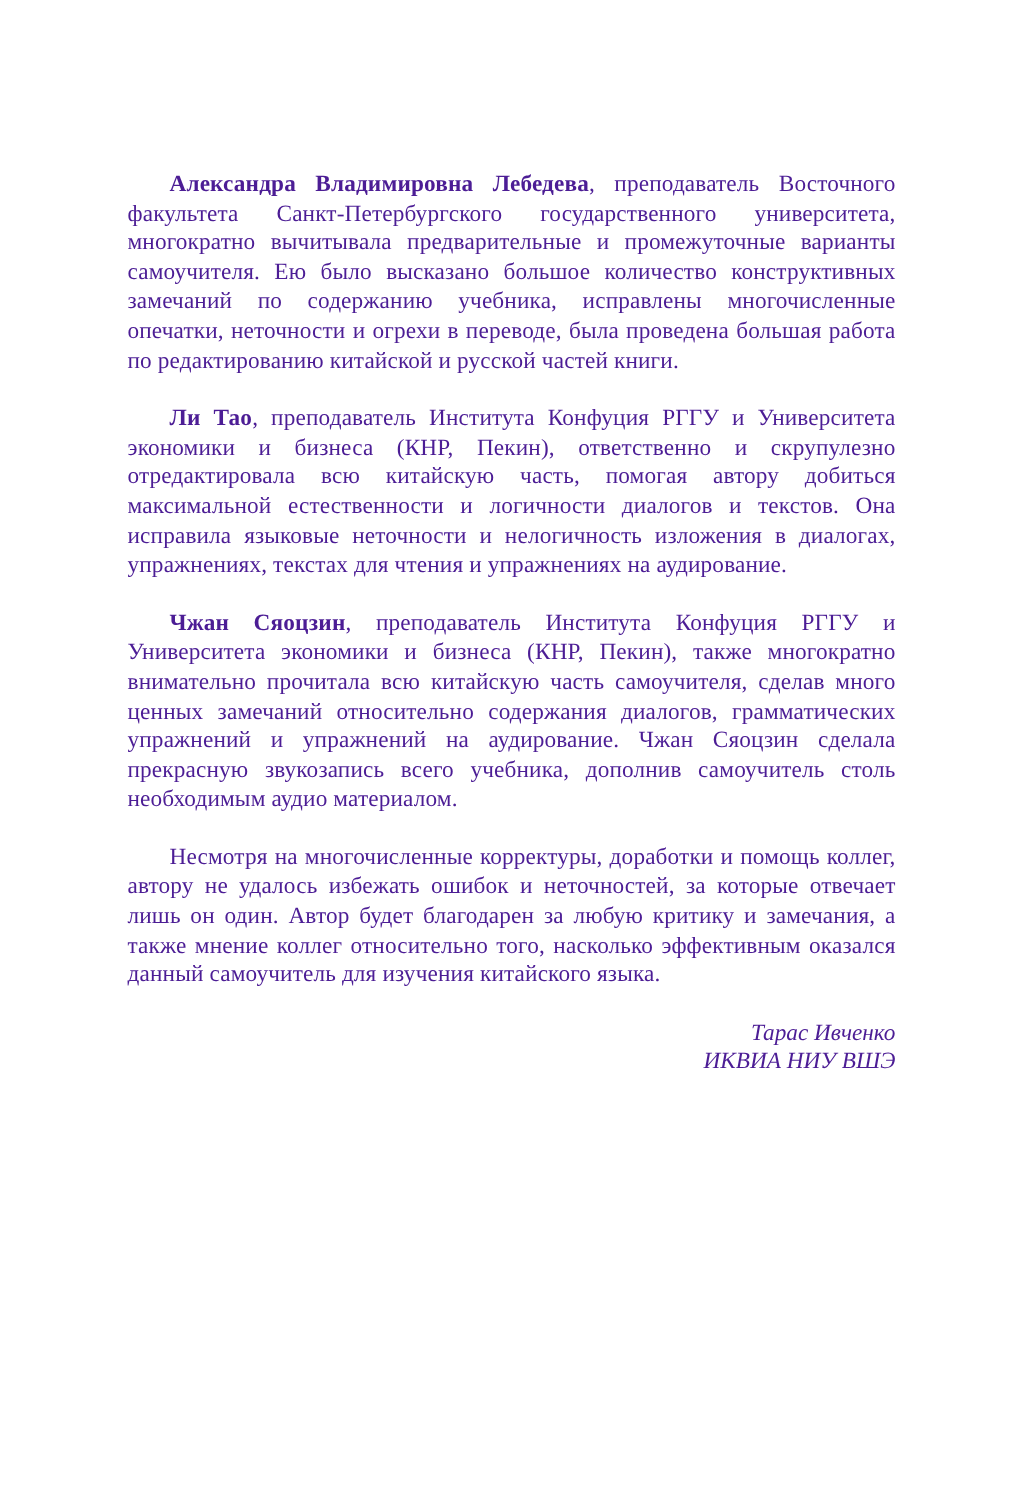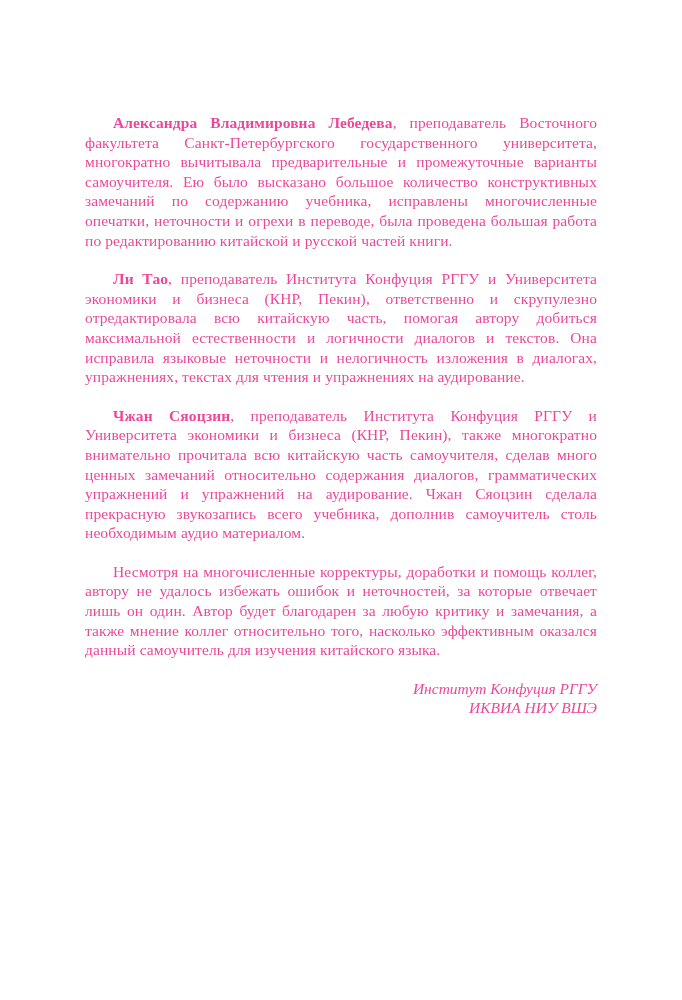--- a/index.html
+++ b/index.html
@@ -6,21 +6,21 @@
     margin: 0;
     padding: 0;
     background: #ffffff;
   }
   .page {
     position: relative;
     width: 682px;
     height: 1000px;
     background: #ffffff;
     font-family: "Liberation Serif", "DejaVu Serif", serif;
-    color: #ec4899;
+    color: #4c1d95;
     overflow: hidden;
     box-sizing: border-box;
   }
   .content {
     position: absolute;
     top: 113px;
     left: 85px;
     width: 512px;
   }
   .para {
@@ -53,18 +53,18 @@
 
     <p class="para"><span class="lead">Александра Владимировна Лебедева</span><span>, преподаватель Восточного факультета Санкт-Петербургского государственного университета, многократно вычитывала предварительные и промежуточные варианты самоучителя. Ею было высказано большое количество конструктивных замечаний по содержанию учебника, исправлены многочисленные опечатки, неточности и огрехи в переводе, была проведена большая работа по редактированию китайской и русской частей книги.</span></p>
 
     <p class="para"><span class="lead">Ли Тао</span><span>, преподаватель Института Конфуция РГГУ и Университета экономики и бизнеса (КНР, Пекин), ответственно и скрупулезно отредактировала всю китайскую часть, помогая автору добиться максимальной естественности и логичности диалогов и текстов. Она исправила языковые неточности и нелогичность изложения в диалогах, упражнениях, текстах для чтения и упражнениях на аудирование.</span></p>
 
     <p class="para"><span class="lead">Чжан Сяоцзин</span><span>, преподаватель Института Конфуция РГГУ и Университета экономики и бизнеса (КНР, Пекин), также многократно внимательно прочитала всю китайскую часть самоучителя, сделав много ценных замечаний относительно содержания диалогов, грамматических упражнений и упражнений на аудирование. Чжан Сяоцзин сделала прекрасную звукозапись всего учебника, дополнив самоучитель столь необходимым аудио материалом.</span></p>
 
     <p class="para"><span class="lead"></span><span>Несмотря на многочисленные корректуры, доработки и помощь коллег, автору не удалось избежать ошибок и неточностей, за которые отвечает лишь он один. Автор будет благодарен за любую критику и замечания, а также мнение коллег относительно того, насколько эффективным оказался данный самоучитель для изучения китайского языка.</span></p>
 
     <div class="signature">
-      <p class="sig-line">Институт Конфуция РГГУ</p>
+      <p class="sig-line">Тарас Ивченко</p>
       <p class="sig-line">ИКВИА НИУ ВШЭ</p>
     </div>
 
   </div>
 </div>
 
 </body></html>

